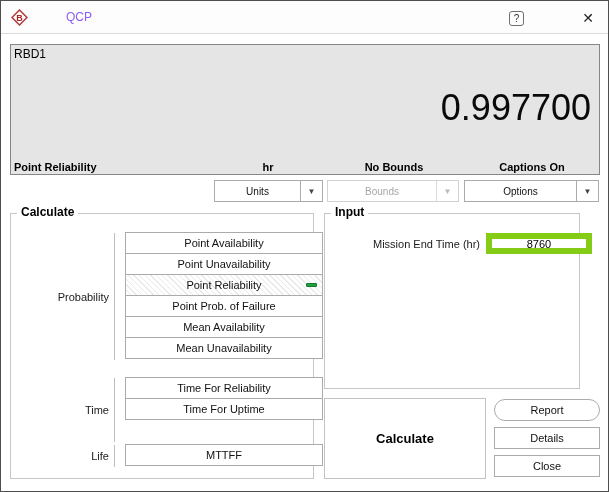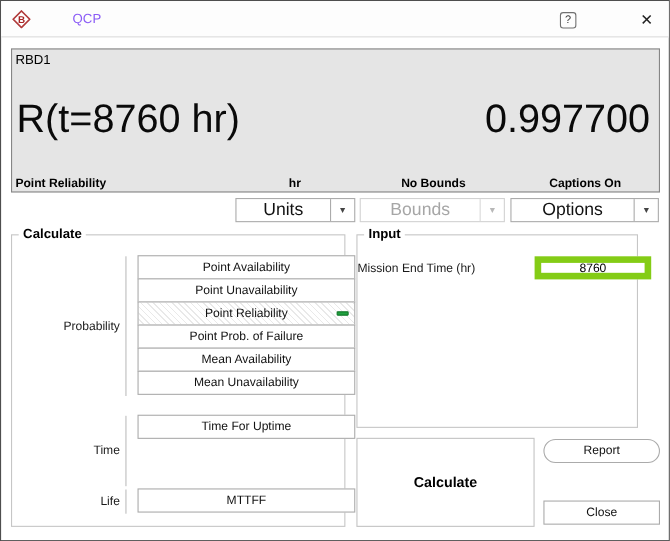--- a/index.html
+++ b/index.html
@@ -26,41 +26,41 @@
   .rbd-name{position:absolute;left:3px;top:2px;font-size:12px;color:#000;}
   .expr{position:absolute;left:4px;top:42px;font-size:36px;color:#0a0a0a;white-space:nowrap;}
   .result{position:absolute;right:8px;top:42px;font-size:36px;color:#0a0a0a;white-space:nowrap;}
   .cap{position:absolute;bottom:1px;font-size:11px;font-weight:bold;color:#000;white-space:nowrap;}
   .cap-left{left:3px;}
   .cap-c{transform:translateX(-50%);}
   
   .split{position:absolute;top:179px;height:22px;display:flex;background:#fff;
     border:1px solid #ababab;}
   .split .main{flex:1;display:flex;align-items:center;justify-content:center;
-    font-size:16px;color:#111;}
+    font-size:10px;color:#111;}
   .split .arrow{width:22px;border-left:1px solid #ababab;display:flex;align-items:center;
     justify-content:center;font-size:8px;color:#444;}
   .split.disabled{border-color:#d2d2d2;}
   .split.disabled .main{color:#a6a6a6;}
   .split.disabled .arrow{color:#b8b8b8;border-left-color:#d9d9d9;}
   
   .group{position:absolute;border:1px solid #c6c6c6;background:#fff;}
   .glabel{position:absolute;top:-9px;left:6px;background:#fff;padding:0 4px;
     font-weight:bold;font-size:12px;color:#000;}
   
   .stack{position:absolute;left:114px;width:198px;}
   .btn{position:relative;height:22px;margin-top:-1px;background:#fff;border:1px solid #ababab;
     display:flex;align-items:center;justify-content:center;font-size:11px;color:#111;}
   .btn.selected{background-image:repeating-linear-gradient(45deg,#ffffff 0 3px,#e9e9e9 3px 4px);}
   .chip{position:absolute;right:5px;top:50%;transform:translateY(-50%);
     width:11px;height:4px;background:#1fa23f;border:1px solid #157a2c;border-radius:1px;}
   .divider{position:absolute;left:103px;width:1px;background:#bdbdbd;}
   .seclabel{position:absolute;left:0;width:98px;text-align:right;font-size:11px;color:#1a1a1a;}
   
-  .field-label{position:absolute;left:0;top:24px;width:155px;text-align:left;
+  .field-label{position:absolute;left:0;top:24px;width:155px;text-align:right;
     font-size:11px;color:#1a1a1a;}
   .field{position:absolute;left:161px;top:19px;width:106px;height:21px;border:6px solid #84cc16;
     background:#fff;font-size:11px;text-align:center;font-family:"Liberation Sans",sans-serif;
     padding:0;color:#000;}
   
   .calc-box{position:absolute;left:323px;top:397px;width:162px;height:81px;
     border:1px solid #c3c3c3;background:#fff;display:flex;align-items:center;
     justify-content:center;font-size:13px;font-weight:bold;color:#000;}
   .side-btn{position:absolute;left:493px;width:106px;height:22px;background:#fff;
     border:1px solid #ababab;display:flex;align-items:center;justify-content:center;
@@ -76,21 +76,20 @@
       <path d="M8.5 1 L16 8.5 L8.5 16 L1 8.5 Z" fill="#ffffff" stroke="#b03a3a" stroke-width="1.5"></path>
       <text x="8.5" y="11.8" text-anchor="middle" font-size="9" font-weight="bold" fill="#a82525">B</text>
     </svg>
     <div class="app-title">QCP</div>
     <div class="help-btn">?</div>
     <div class="close-btn">✕</div>
   </div>
 
   <div class="display">
     <div class="rbd-name">RBD1</div>
-    <div class="expr">R(t=8760 hr)</div>
     <div class="result">0.997700</div>
     <div class="cap cap-left">Point Reliability</div>
     <div class="cap cap-c" style="left:257px;">hr</div>
     <div class="cap cap-c" style="left:383px;">No Bounds</div>
     <div class="cap cap-c" style="left:521px;">Captions On</div>
   </div>
 
   <div class="split" style="left:213px;width:109px;">
     <div class="main">Units</div>
     <div class="arrow">▼</div>
@@ -117,33 +116,35 @@
         <span class="chip"></span>
       </div>
       <div class="btn">Point Prob. of Failure</div>
       <div class="btn">Mean Availability</div>
       <div class="btn">Mean Unavailability</div>
     </div>
 
     <div class="seclabel" style="top:190px;">Time</div>
     <div class="divider" style="top:164px;height:64px;"></div>
     <div class="stack" style="top:164px;">
+      <div class="btn">Time For Reliability</div>
       <div class="btn">Time For Uptime</div>
     </div>
 
     <div class="seclabel" style="top:236px;">Life</div>
     <div class="divider" style="top:231px;height:22px;"></div>
     <div class="stack" style="top:231px;">
       <div class="btn">MTTFF</div>
     </div>
   </div>
 
   <div class="group" style="left:323px;top:212px;width:256px;height:176px;">
     <span class="glabel">Input</span>
     <div class="field-label">Mission End Time (hr)</div>
     <input class="field" type="text" value="8760" style="">
   </div>
 
   <div class="calc-box">Calculate</div>
   <div class="side-btn" style="top:398px;border-radius:11px;">Report</div>
+  <div class="side-btn" style="top:426px;">Details</div>
   <div class="side-btn" style="top:454px;">Close</div>
 
 </div>
 
 </body></html>

